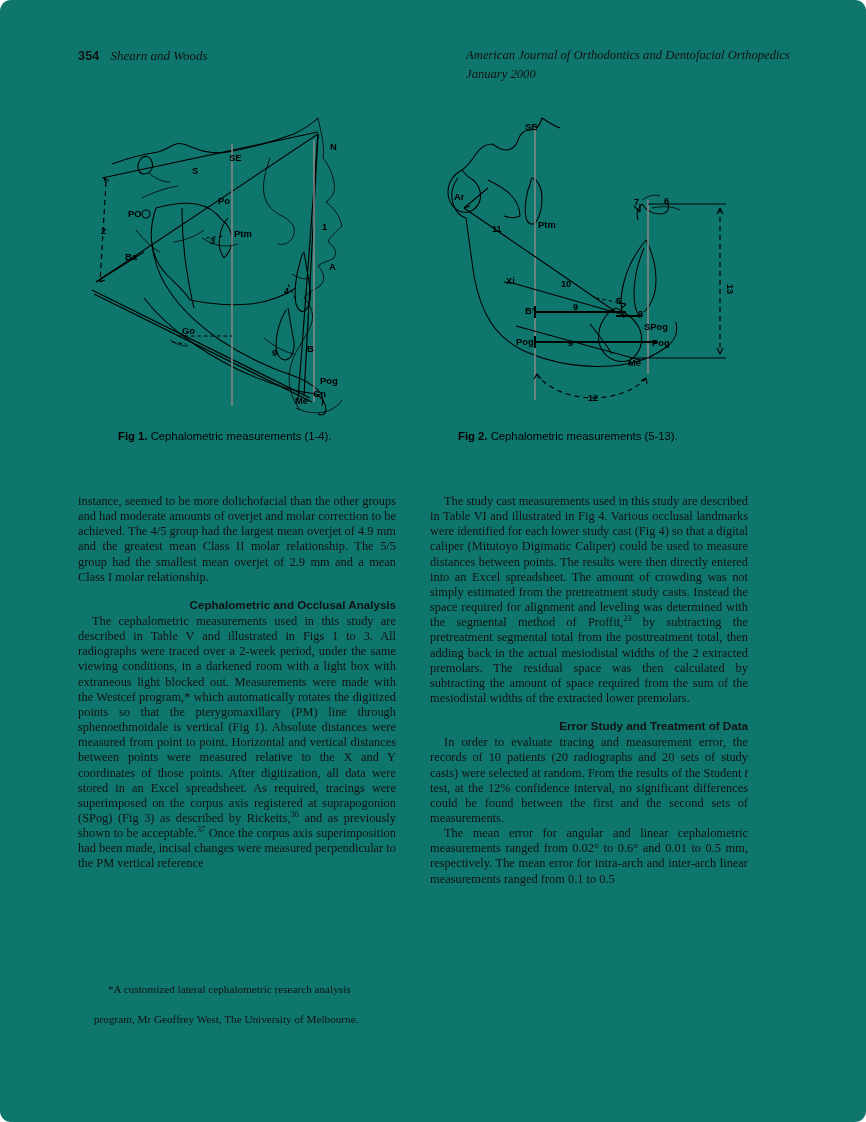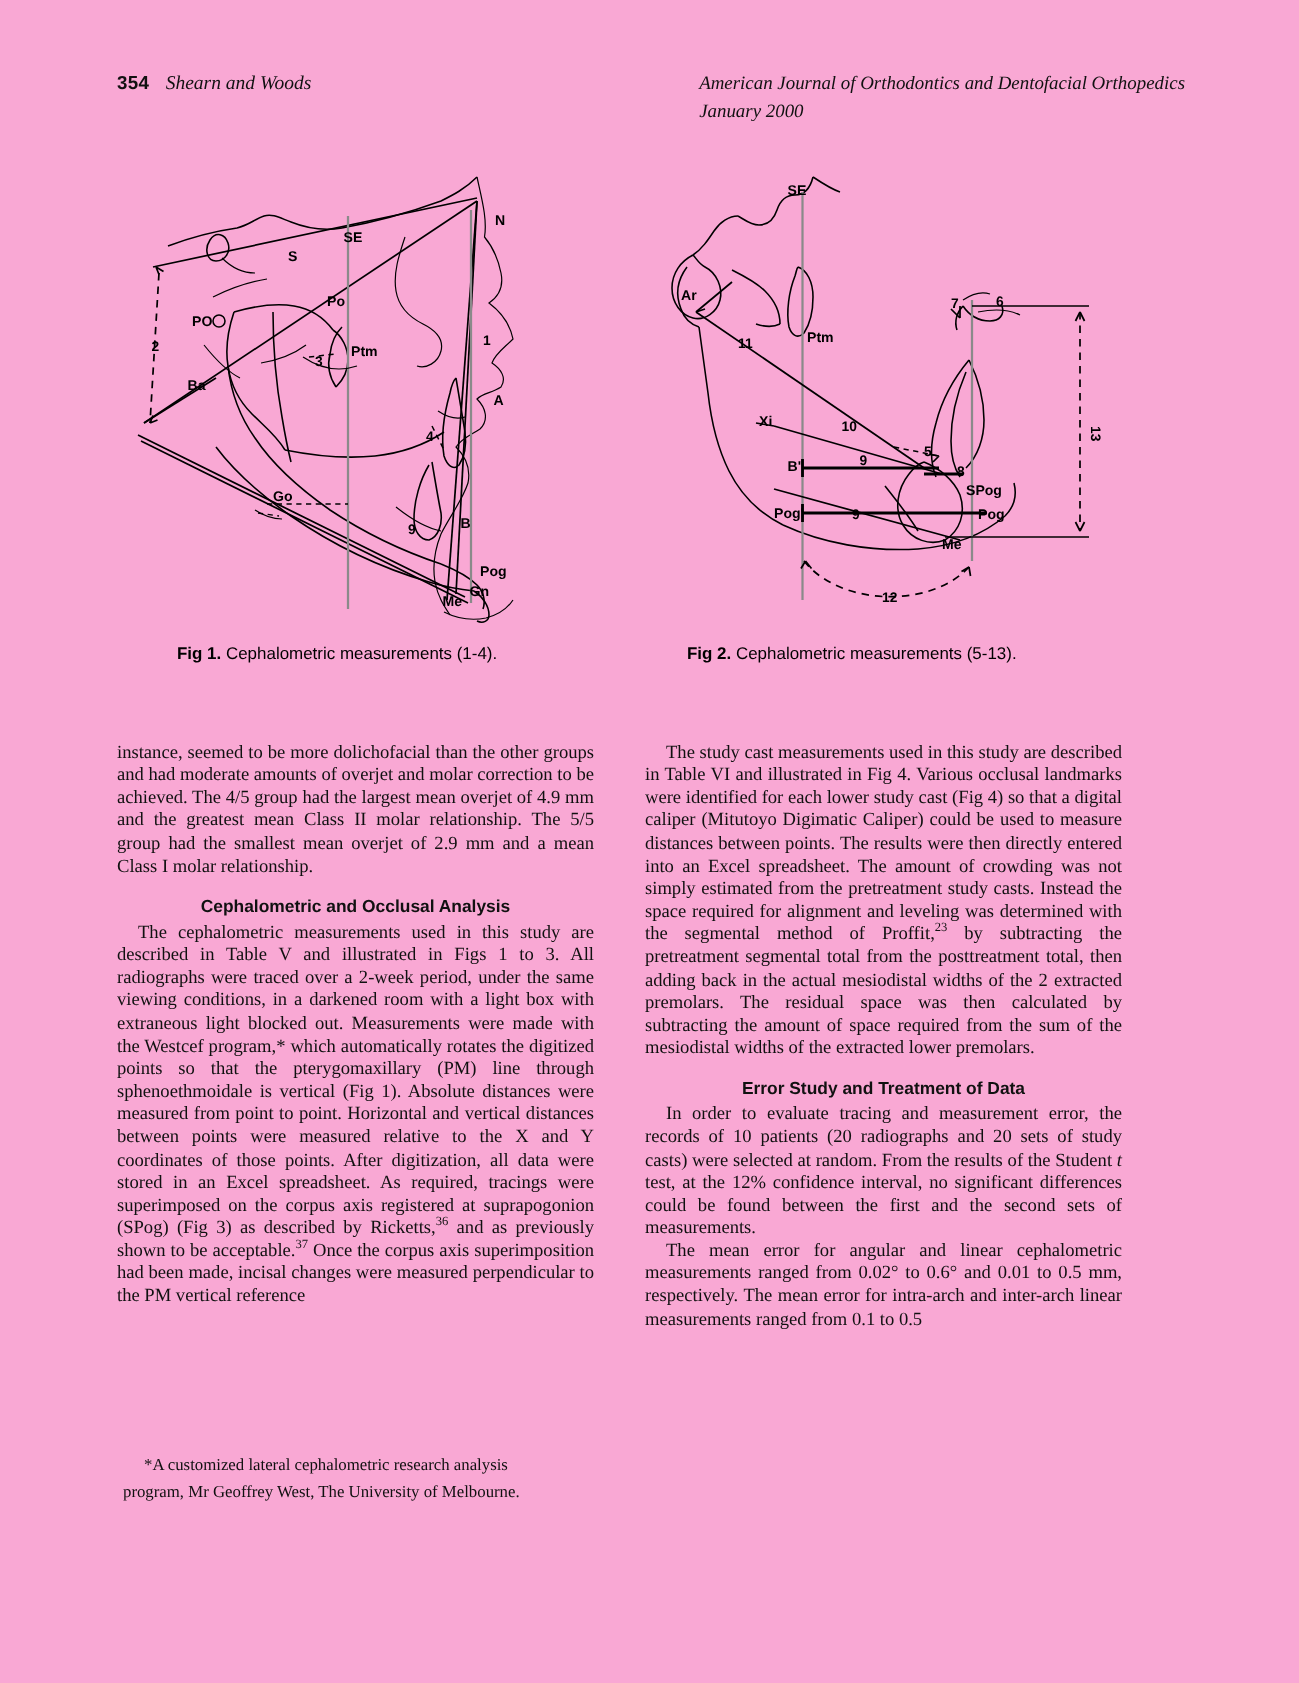--- a/index.html
+++ b/index.html
@@ -12,21 +12,22 @@
     width: 866px;
     height: 1122px;
     position: relative;
     font-family: "Liberation Serif", serif;
     color: #111;
     overflow: hidden;
   }
   .page {
     position: absolute;
     inset: 0;
-    background: #f9a8d4;
+    background: #0f766e;
+    border-radius: 11px;
   }
 
   
   .runhead {
     position: absolute;
     left: 78px;
     top: 46px;
     width: 712px;
     height: 44px;
   }
@@ -113,39 +114,39 @@
     hyphens: manual;
   }
   p.body.indent { text-indent: 14px; }
 
   h2.subhead {
     margin: 13px 0 2px 0;
     font-family: "Liberation Sans", sans-serif;
     font-size: 11.6px;
     font-weight: bold;
     line-height: 14px;
-    text-align: center;
+    text-align: right;
   }
 
   sup.ref {
     font-size: 8.4px;
     vertical-align: super;
     line-height: 0;
   }
   .it { font-style: italic; }
 
   
   .footnote {
     position: absolute;
     left: 78px;
     top: 966px;
     width: 318px;
   }
   .footnote p {
-    margin: 4px;
+    margin: 16px;
     font-family: "Liberation Serif", serif;
     font-size: 11.2px;
     line-height: 14px;
     text-align: justify;
   }
   .footnote p.first { text-indent: 14px; }
 
   
   .tr  { fill: none; stroke: #000; stroke-width: 1.05; }
   .trt { fill: none; stroke: #000; stroke-width: 0.8; }

